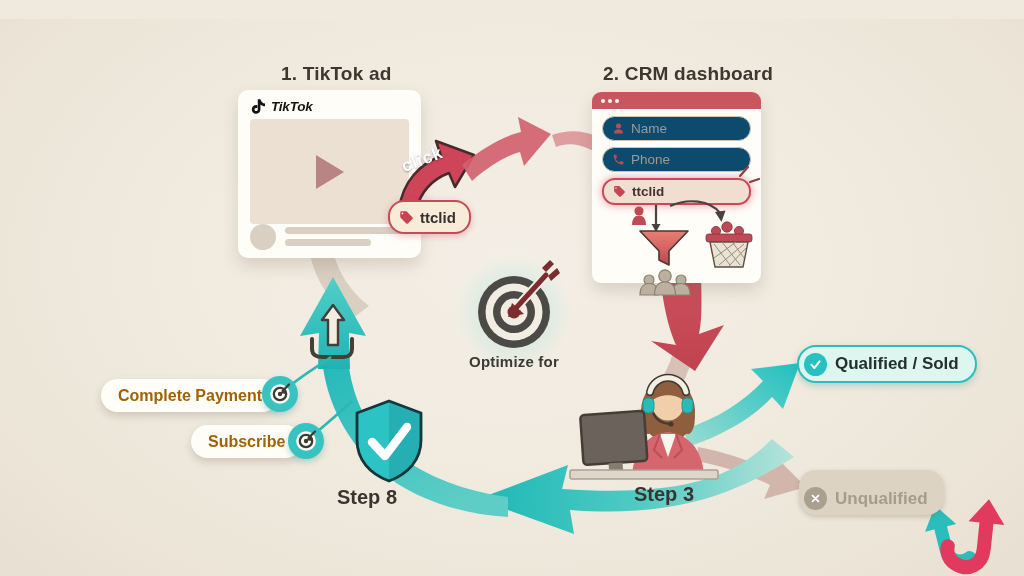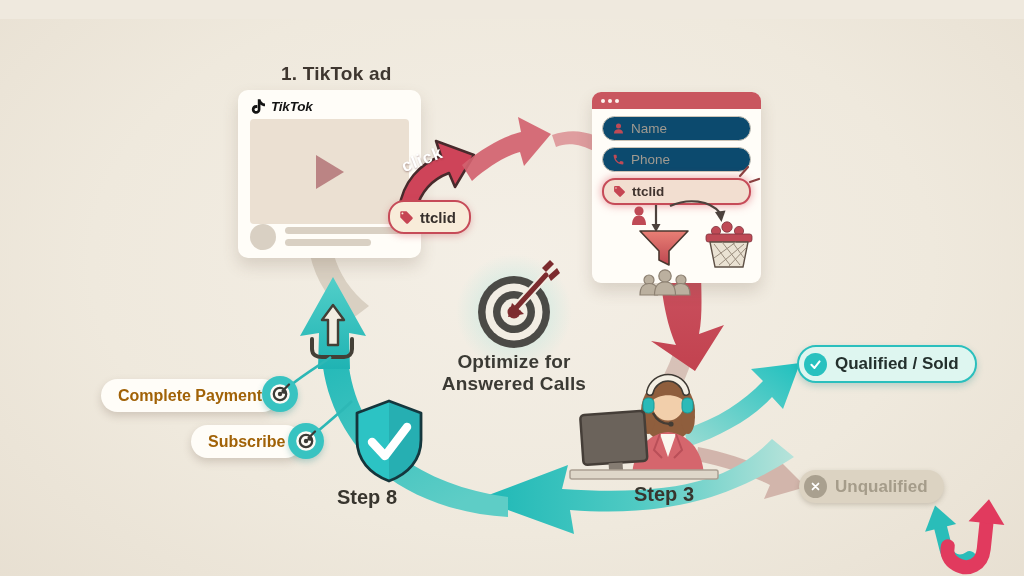--- a/index.html
+++ b/index.html
@@ -39,27 +39,27 @@
   .crm-header{position:absolute;left:0;top:0;right:0;height:17px;background:#c9565f;border-radius:9px 9px 0 0;
     display:flex;align-items:center;gap:3px;padding-left:9px;}
   .crm-dot{width:4px;height:4px;border-radius:50%;background:#fdf4ef;}
   .crm-fields{position:absolute;left:10px;right:10px;top:24px;}
   .field{height:23px;border:1.6px solid #cdc5b8;border-radius:13px;background:#0c4a6e;display:flex;
     align-items:center;gap:6px;padding:0 9px;margin-bottom:6px;font-size:13.5px;color:#a09a90;}
   .field.hl{background:#f2ded0;border:2px solid #c64b58;color:#40332e;font-weight:bold;
     box-shadow:0 0 10px rgba(216,85,95,.6);}
 
   .goal-text{position:absolute;left:428px;top:332px;width:172px;text-align:center;z-index:4;
-    font-weight:bold;font-size:19px;color:#3b3a34;line-height:22px;letter-spacing:.2px;}
+    font-weight:bold;font-size:15px;color:#3b3a34;line-height:22px;letter-spacing:.2px;}
 
   .badge{position:absolute;display:flex;align-items:center;gap:8px;font-weight:bold;font-size:17px;z-index:4;}
   .badge.qualified{left:797px;top:326px;height:34px;background:#def6f0;border:2.2px solid #2abfbd;border-radius:19px;
     padding:0 16px 0 5px;color:#24302d;box-shadow:0 3px 7px rgba(40,140,140,.28);align-items:center;}
   .badge.unqualified{left:799px;top:451px;height:33px;background:#dcd3c2;border-radius:17px;
-    padding:0 16px 0 5px;color:#a59c8a;box-shadow:0 2px 5px rgba(120,108,88,.3);}
+    padding:12px 16px 0 5px;color:#a59c8a;box-shadow:0 2px 5px rgba(120,108,88,.3);}
   .chip-circle{width:23px;height:23px;border-radius:50%;display:flex;align-items:center;justify-content:center;}
   .chip-circle.ok{background:#29c1bf;}
   .chip-circle.no{background:#a9a08f;}
 
   .step-label{position:absolute;font-weight:bold;font-size:20px;color:#38352e;z-index:4;}
   .s3{left:634px;top:464px;}
   .s4{left:337px;top:467px;}
 
   .pill{position:absolute;height:33px;display:flex;align-items:center;background:#fffdf8;border-radius:17px;
     padding:0 17px;font-weight:bold;font-size:16px;color:#a16207;z-index:4;
@@ -158,20 +158,21 @@
   </svg>
   <span class="click-label">click</span>
 
   <div class="ttclid-pill">
     <svg width="15" height="15" viewBox="0 0 24 24">
       <path d="M21.41 11.58l-9-9C12.05 2.22 11.55 2 11 2H4c-1.1 0-2 .9-2 2v7c0 .55.22 1.05.59 1.42l9 9c.36.36.86.58 1.41.58.55 0 1.05-.22 1.41-.59l7-7c.37-.36.59-.86.59-1.41 0-.55-.23-1.06-.59-1.42zM5.5 7C4.67 7 4 6.33 4 5.5S4.67 4 5.5 4 7 4.67 7 5.5 6.33 7 5.5 7z" fill="#c64553"></path>
     </svg>
     <span>ttclid</span>
   </div>
 
+  <div class="step-title t2">2. CRM dashboard</div>
   <div class="crm-card">
     <div class="crm-header">
       <span class="crm-dot"></span>
       <span class="crm-dot"></span>
       <span class="crm-dot"></span>
     </div>
     <div class="crm-fields">
       <div class="field">
         <svg width="13" height="13" viewBox="0 0 16 16">
           <circle cx="8" cy="5" r="3.1" fill="#bf4a56"></circle>
@@ -236,21 +237,20 @@
     <circle cx="64" cy="58" r="13.5" fill="#f2ede3"></circle>
     <circle cx="64" cy="58" r="6.5" fill="#802e31"></circle>
     <path d="M96,21 L66,54" stroke="#f2ede3" stroke-width="9" stroke-linecap="round"></path>
     <path d="M96,21 L66,54" stroke="#7c2b2e" stroke-width="5" stroke-linecap="round"></path>
     <polygon points="58,63 62,49 74,60" fill="#7c2b2e"></polygon>
     <polygon points="92,14 100,6 104,10 96,18" fill="#7c2b2e"></polygon>
     <polygon points="98,22 107,14 110,19 101,27" fill="#7c2b2e"></polygon>
   </svg>
   <div class="goal-text">
     <div>Optimize for</div>
-    <div>Answered Calls</div>
   </div>
 
   <div class="badge qualified">
     <span class="chip-circle ok">
       <svg width="15" height="15" viewBox="0 0 22 22">
           <polyline points="5,11.5 9.5,16 17,6.5" fill="none" stroke="#fff" stroke-width="3" stroke-linecap="round" stroke-linejoin="round"></polyline>
         </svg>
     </span>
     <span>Qualified / Sold</span>
   </div>

